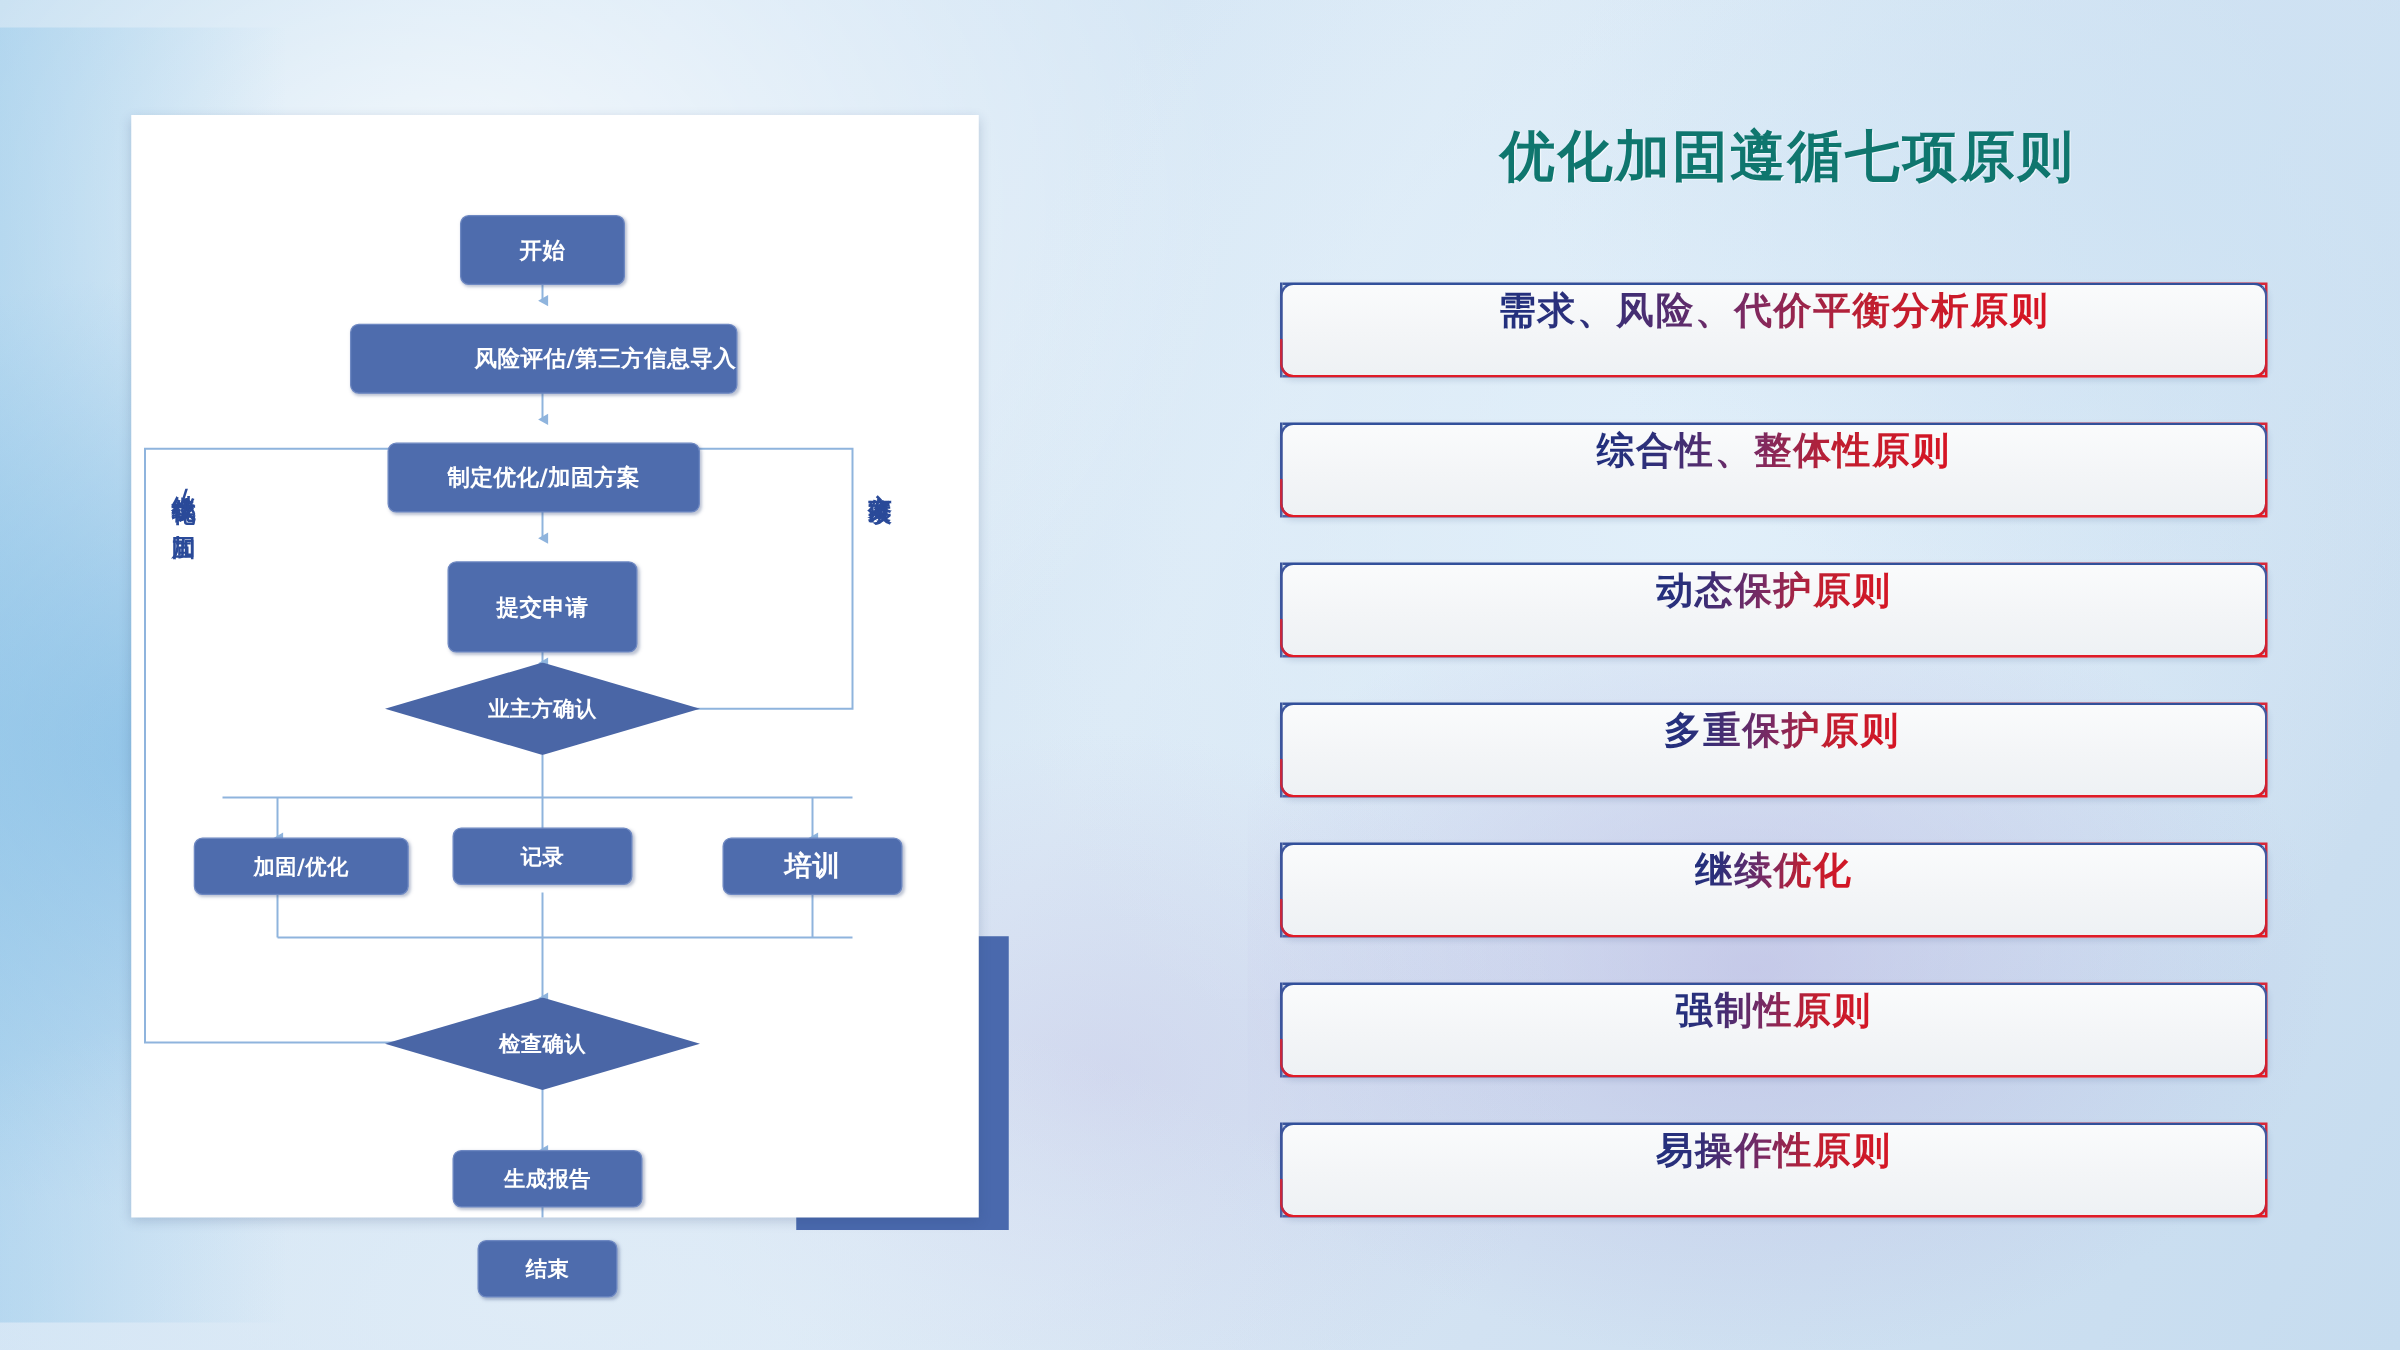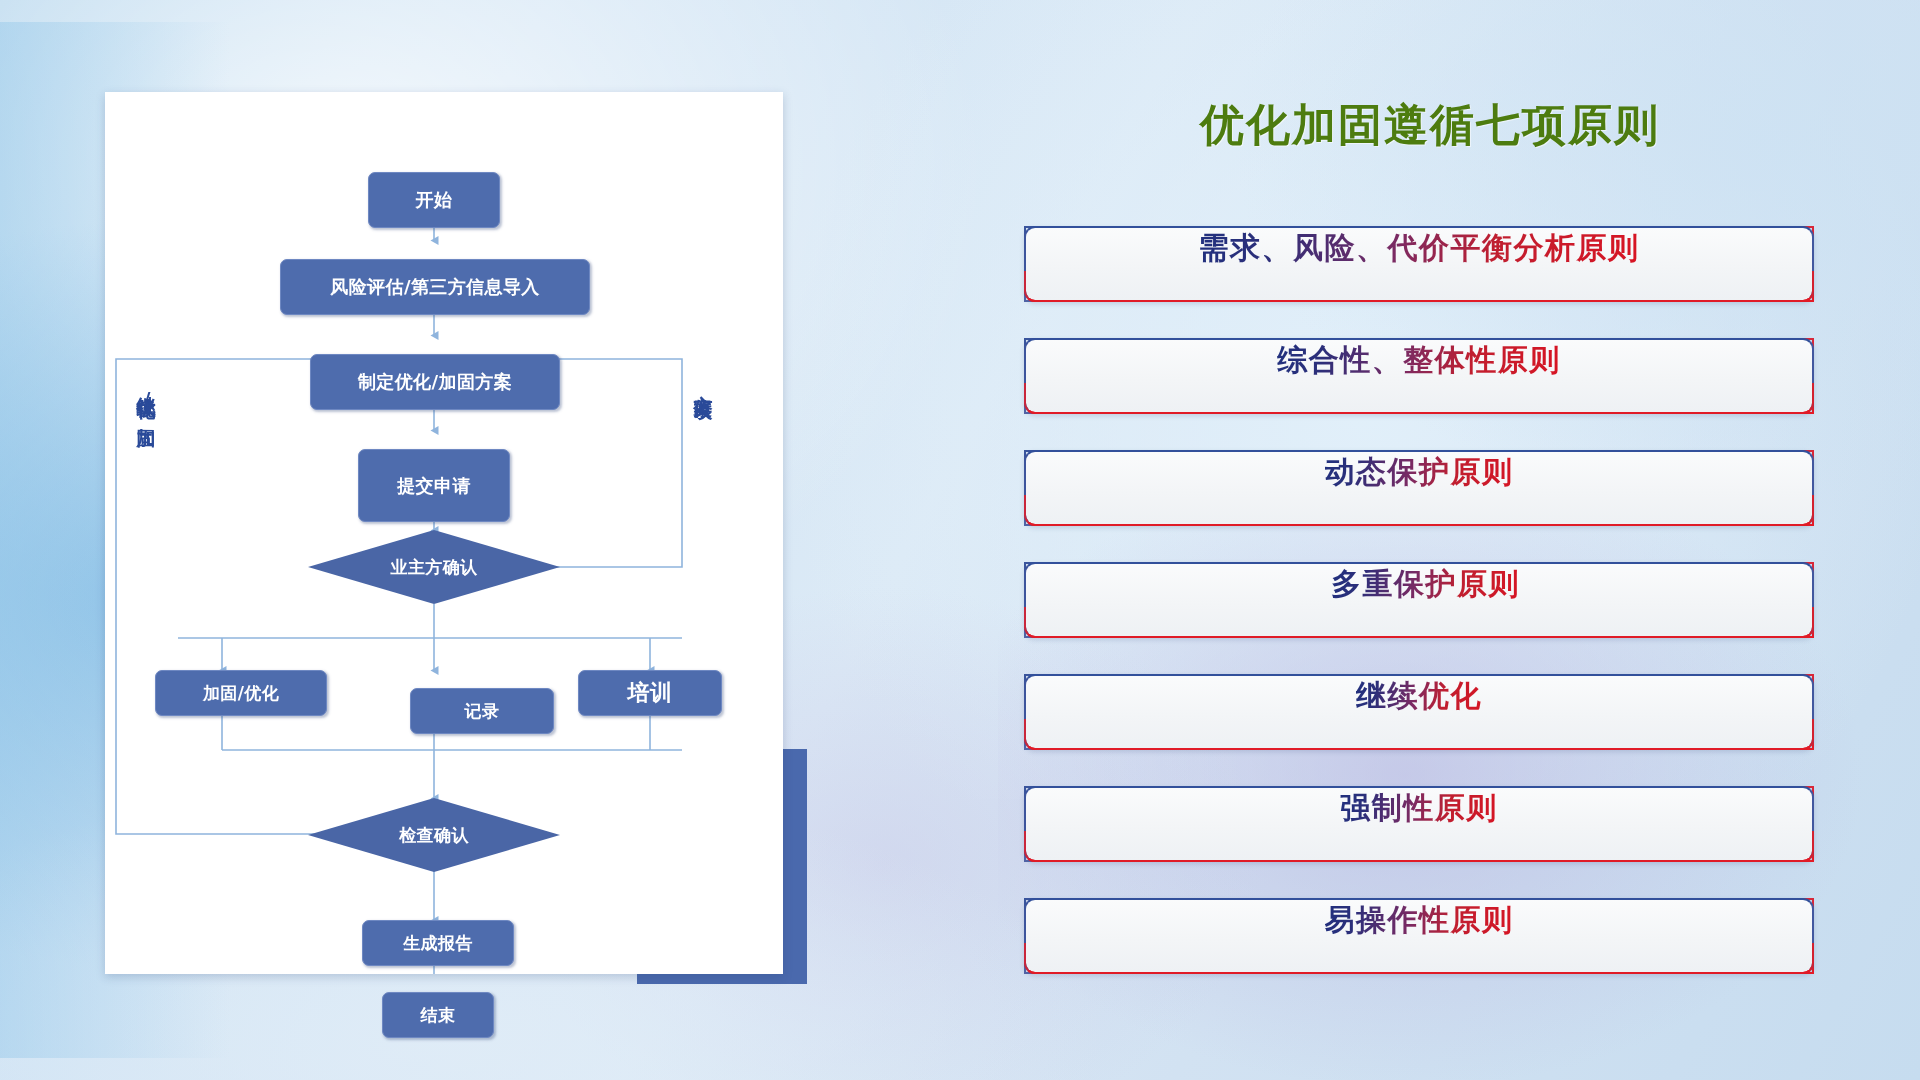--- a/index.html
+++ b/index.html
@@ -46,21 +46,21 @@
   .dia{background:transparent;font-size:17px;}
   .dia .dshape{position:absolute;inset:0;}
   .dia .dlabel{position:relative;z-index:2;}
 
   .vlabel{position:absolute;color:#2a4a99;font-weight:bold;font-size:19px;
      writing-mode:vertical-rl;text-orientation:upright;letter-spacing:2px;line-height:1.05;}
 
   
   #right{position:absolute;left:1020px;top:96px;width:820px;height:910px;}
   #deck-title{position:absolute;left:0;top:0;width:820px;text-align:center;
-     font-size:44px;font-weight:bold;color:#4d7c0f;letter-spacing:2px;
+     font-size:44px;font-weight:bold;color:#0f766e;letter-spacing:2px;
      text-shadow:1px 1px 0 rgba(255,255,255,.55);}
   .pbox{position:absolute;left:4px;width:790px;height:76px;
      box-sizing:border-box;border-radius:11px;
      background:linear-gradient(180deg,#fafbfc 0%,#f3f5f7 55%,#eef1f4 100%);
      border:2px solid transparent;
      border-image:linear-gradient(160deg,#39549c 0%,#4a63a8 18%,#8b5a82 50%,#d7283a 78%,#e21b27 100%) 1 / 2px / 0 stretch;
      box-shadow:0 2px 5px rgba(50,80,130,.18);
      display:flex;justify-content:center;}
   .pbox::before{content:"";position:absolute;inset:-2px;border-radius:11px;
      border:2px solid;border-color:#32509b #42589f #e01b27 #3c549c;pointer-events:none;}
@@ -132,21 +132,21 @@
         <path d="M431,475 L577,475 L577,267 L436,267" marker-end="url(#ahl)"></path>
 
         <path d="M229,742 L11,742 L11,267 L222,267" marker-end="url(#ahr)"></path>
       </g>
     </svg>
 
     <div class="node proc" style="left:263px;top:80px;width:132px;height:56px;">
       <span>开始</span>
     </div>
 
-    <div class="node proc" style="left:175px;top:167px;width:310px;height:56px;">
+    <div class="node proc" style="left:175px;top:167px;width:310px;height:56px;justify-content:flex-end;">
       <span>风险评估/第三方信息导入</span>
     </div>
 
     <div class="node proc" style="left:205px;top:262px;width:250px;height:56px;">
       <span>制定优化/加固方案</span>
     </div>
 
     <div class="node proc" style="left:253px;top:357px;width:152px;height:73px;">
       <span>提交申请</span>
     </div>
@@ -155,21 +155,21 @@
       <svg class="dshape" viewBox="0 0 252 74" preserveAspectRatio="none">
         <polygon points="126,0 252,37 126,74 0,37" fill="#4a66a6"></polygon>
       </svg>
       <span class="dlabel">业主方确认</span>
     </div>
 
     <div class="node proc" style="left:50px;top:578px;width:172px;height:46px;font-size:17px;">
       <span>加固/优化</span>
     </div>
 
-    <div class="node proc" style="left:257px;top:596px;width:144px;height:46px;font-size:17px;margin-left:48px;">
+    <div class="node proc" style="left:257px;top:570px;width:144px;height:46px;font-size:17px;">
       <span>记录</span>
     </div>
 
     <div class="node proc" style="left:473px;top:578px;width:144px;height:46px;font-size:22px;">
       <span>培训</span>
     </div>
 
     <div class="node dia" style="left:203px;top:706px;width:252px;height:74px;">
       <svg class="dshape" viewBox="0 0 252 74" preserveAspectRatio="none">
         <polygon points="126,0 252,37 126,74 0,37" fill="#4a66a6"></polygon>

